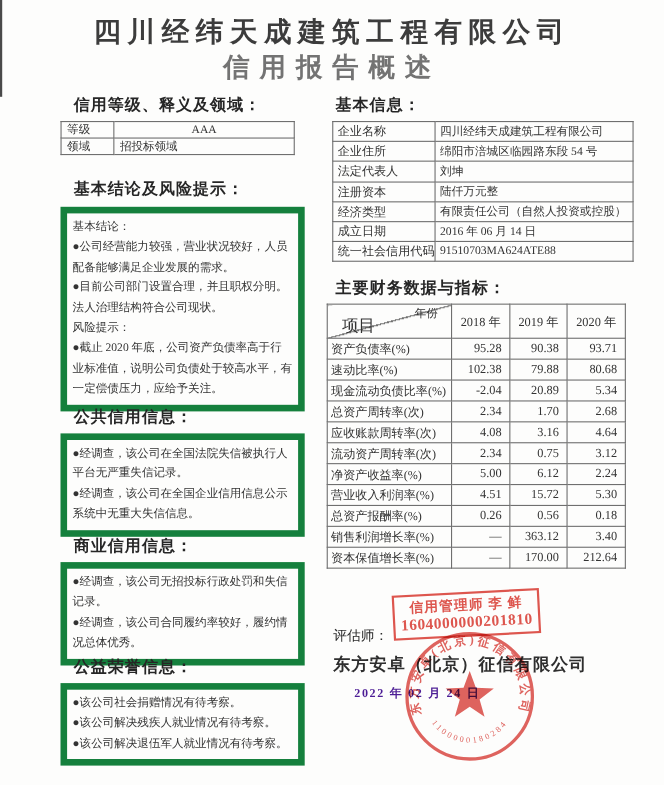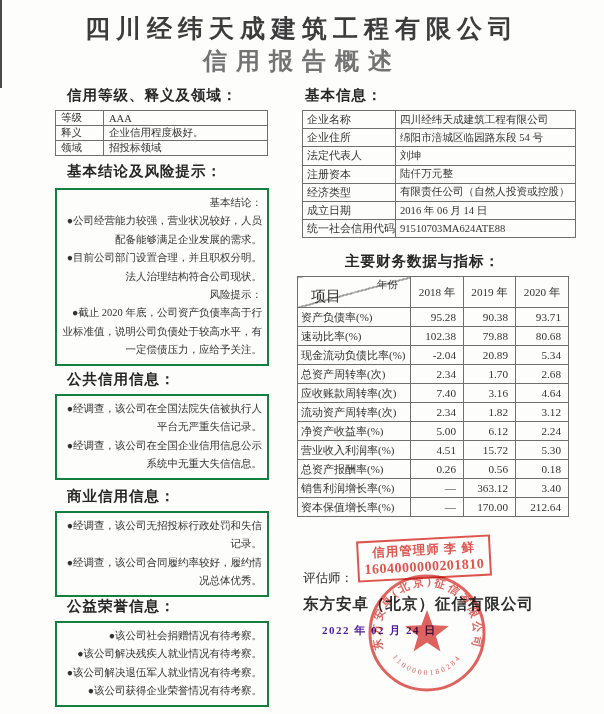--- a/index.html
+++ b/index.html
@@ -10,45 +10,45 @@
             font-size:25px;font-weight:700;letter-spacing:6px;color:#3c3c3c;}
   .title-l2{position:absolute;top:45px;left:0;width:604px;text-align:center;
             font-size:24px;font-weight:700;letter-spacing:9px;color:#737373;}
   .sec-h{position:absolute;font-weight:700;font-size:14.5px;color:#262626;letter-spacing:1px;}
   .h-rating{left:67px;top:86px;}
   .h-conclusion{left:67px;top:162px;}
   .h-public{left:67px;top:370px;}
   .h-business{left:67px;top:487px;}
   .h-honor{left:67px;top:597px;}
   .h-basic{left:305px;top:86px;}
-  .h-fin{left:305px;top:252px;margin-left:40px;}
+  .h-fin{left:305px;top:252px;}
 
   .tbl{position:absolute;border-collapse:collapse;table-layout:fixed;}
   .tbl td{border:1px solid #6f6f6f;overflow:hidden;white-space:nowrap;color:#333;}
 
   .rating-tbl{left:55px;top:110px;width:212px;}
   .rating-tbl td{height:13.5px;font-size:10.5px;padding:0 5px;}
-  .rating-tbl td.center{}
+  .rating-tbl td.center{text-align:center;}
 
   .bi-tbl{left:302px;top:110px;width:273px;}
   .bi-tbl td{height:17.2px;font-size:11px;padding:0 4px;}
   .bi-tbl td.val{font-size:10.6px;}
 
   .fin-tbl{left:297px;top:276px;width:271px;}
   .fin-tbl td{height:18px;font-size:11px;padding:0 3px;}
   .fin-tbl td.num{text-align:right;padding:0 7px 0 0;font-size:11.2px;}
   .fin-tbl tr.hdr td{height:30px;text-align:center;font-size:11.2px;padding:0;}
   .corner{position:relative;
      background:linear-gradient(to bottom right,transparent calc(50% - 0.6px),
        #6f6f6f calc(50% - 0.6px),#6f6f6f calc(50% + 0.6px),transparent calc(50% + 0.6px));}
   .corner .c-top{position:absolute;top:1px;right:12px;font-size:10.5px;}
   .corner .c-bot{position:absolute;bottom:1px;left:13px;font-size:15px;}
 
-  .box{position:absolute;border:2px solid #15803d;width:200px;padding:4px 5px;
-       font-size:10.5px;line-height:18.4px;color:#333;text-align:right;}
+  .box{position:absolute;border:6px solid #15803d;width:200px;padding:4px 5px;
+       font-size:10.5px;line-height:18.4px;color:#333;}
   .box p{margin:0;}
   .box-conclusion{left:55px;top:188px;}
   .box-public{left:55px;top:394px;}
   .box-business{left:55px;top:511px;}
   .box-honor{left:55px;top:621px;}
 
   .stamp-rect{position:absolute;left:357px;top:538px;width:122px;padding:2px 4px;
       border:2px solid #db4840;color:#db4840;transform:rotate(-3deg);
       text-align:center;font-weight:700;opacity:.92;z-index:3;}
   .stamp-rect .l1{font-size:12.5px;letter-spacing:1px;}
@@ -75,24 +75,20 @@
     <colgroup>
         <col style="width:48px">
         <col style="width:164px">
       </colgroup>
     <tbody>
         <tr>
       <td>等级</td>
       <td class="center">AAA</td>
     </tr>
     <tr>
-      <td>释义</td>
-      <td>企业信用程度极好。</td>
-    </tr>
-    <tr>
       <td>领域</td>
       <td>招投标领域</td>
     </tr>
   </tbody>
     </table>
 
   <div class="sec-h h-conclusion">基本结论及风险提示：</div>
   <div class="box box-conclusion">
     <p>基本结论：</p>
     <p>●公司经营能力较强，营业状况较好，人员配备能够满足企业发展的需求。</p>
@@ -111,21 +107,20 @@
   <div class="box box-business">
     <p>●经调查，该公司无招投标行政处罚和失信记录。</p>
     <p>●经调查，该公司合同履约率较好，履约情况总体优秀。</p>
   </div>
 
   <div class="sec-h h-honor">公益荣誉信息：</div>
   <div class="box box-honor">
     <p>●该公司社会捐赠情况有待考察。</p>
     <p>●该公司解决残疾人就业情况有待考察。</p>
     <p>●该公司解决退伍军人就业情况有待考察。</p>
-    <p>●该公司获得企业荣誉情况有待考察。</p>
   </div>
 
   <div class="sec-h h-basic">基本信息：</div>
   <table class="tbl bi-tbl">
     <colgroup>
         <col style="width:93px">
         <col style="width:180px">
       </colgroup>
     <tbody>
         <tr>
@@ -196,28 +191,28 @@
       <td class="num">5.34</td>
     </tr>
     <tr>
       <td>总资产周转率(次)</td>
       <td class="num">2.34</td>
       <td class="num">1.70</td>
       <td class="num">2.68</td>
     </tr>
     <tr>
       <td>应收账款周转率(次)</td>
-      <td class="num">7.40</td>
+      <td class="num">4.08</td>
       <td class="num">3.16</td>
       <td class="num">4.64</td>
     </tr>
     <tr>
       <td>流动资产周转率(次)</td>
       <td class="num">2.34</td>
-      <td class="num">1.82</td>
+      <td class="num">0.75</td>
       <td class="num">3.12</td>
     </tr>
     <tr>
       <td>净资产收益率(%)</td>
       <td class="num">5.00</td>
       <td class="num">6.12</td>
       <td class="num">2.24</td>
     </tr>
     <tr>
       <td>营业收入利润率(%)</td>

